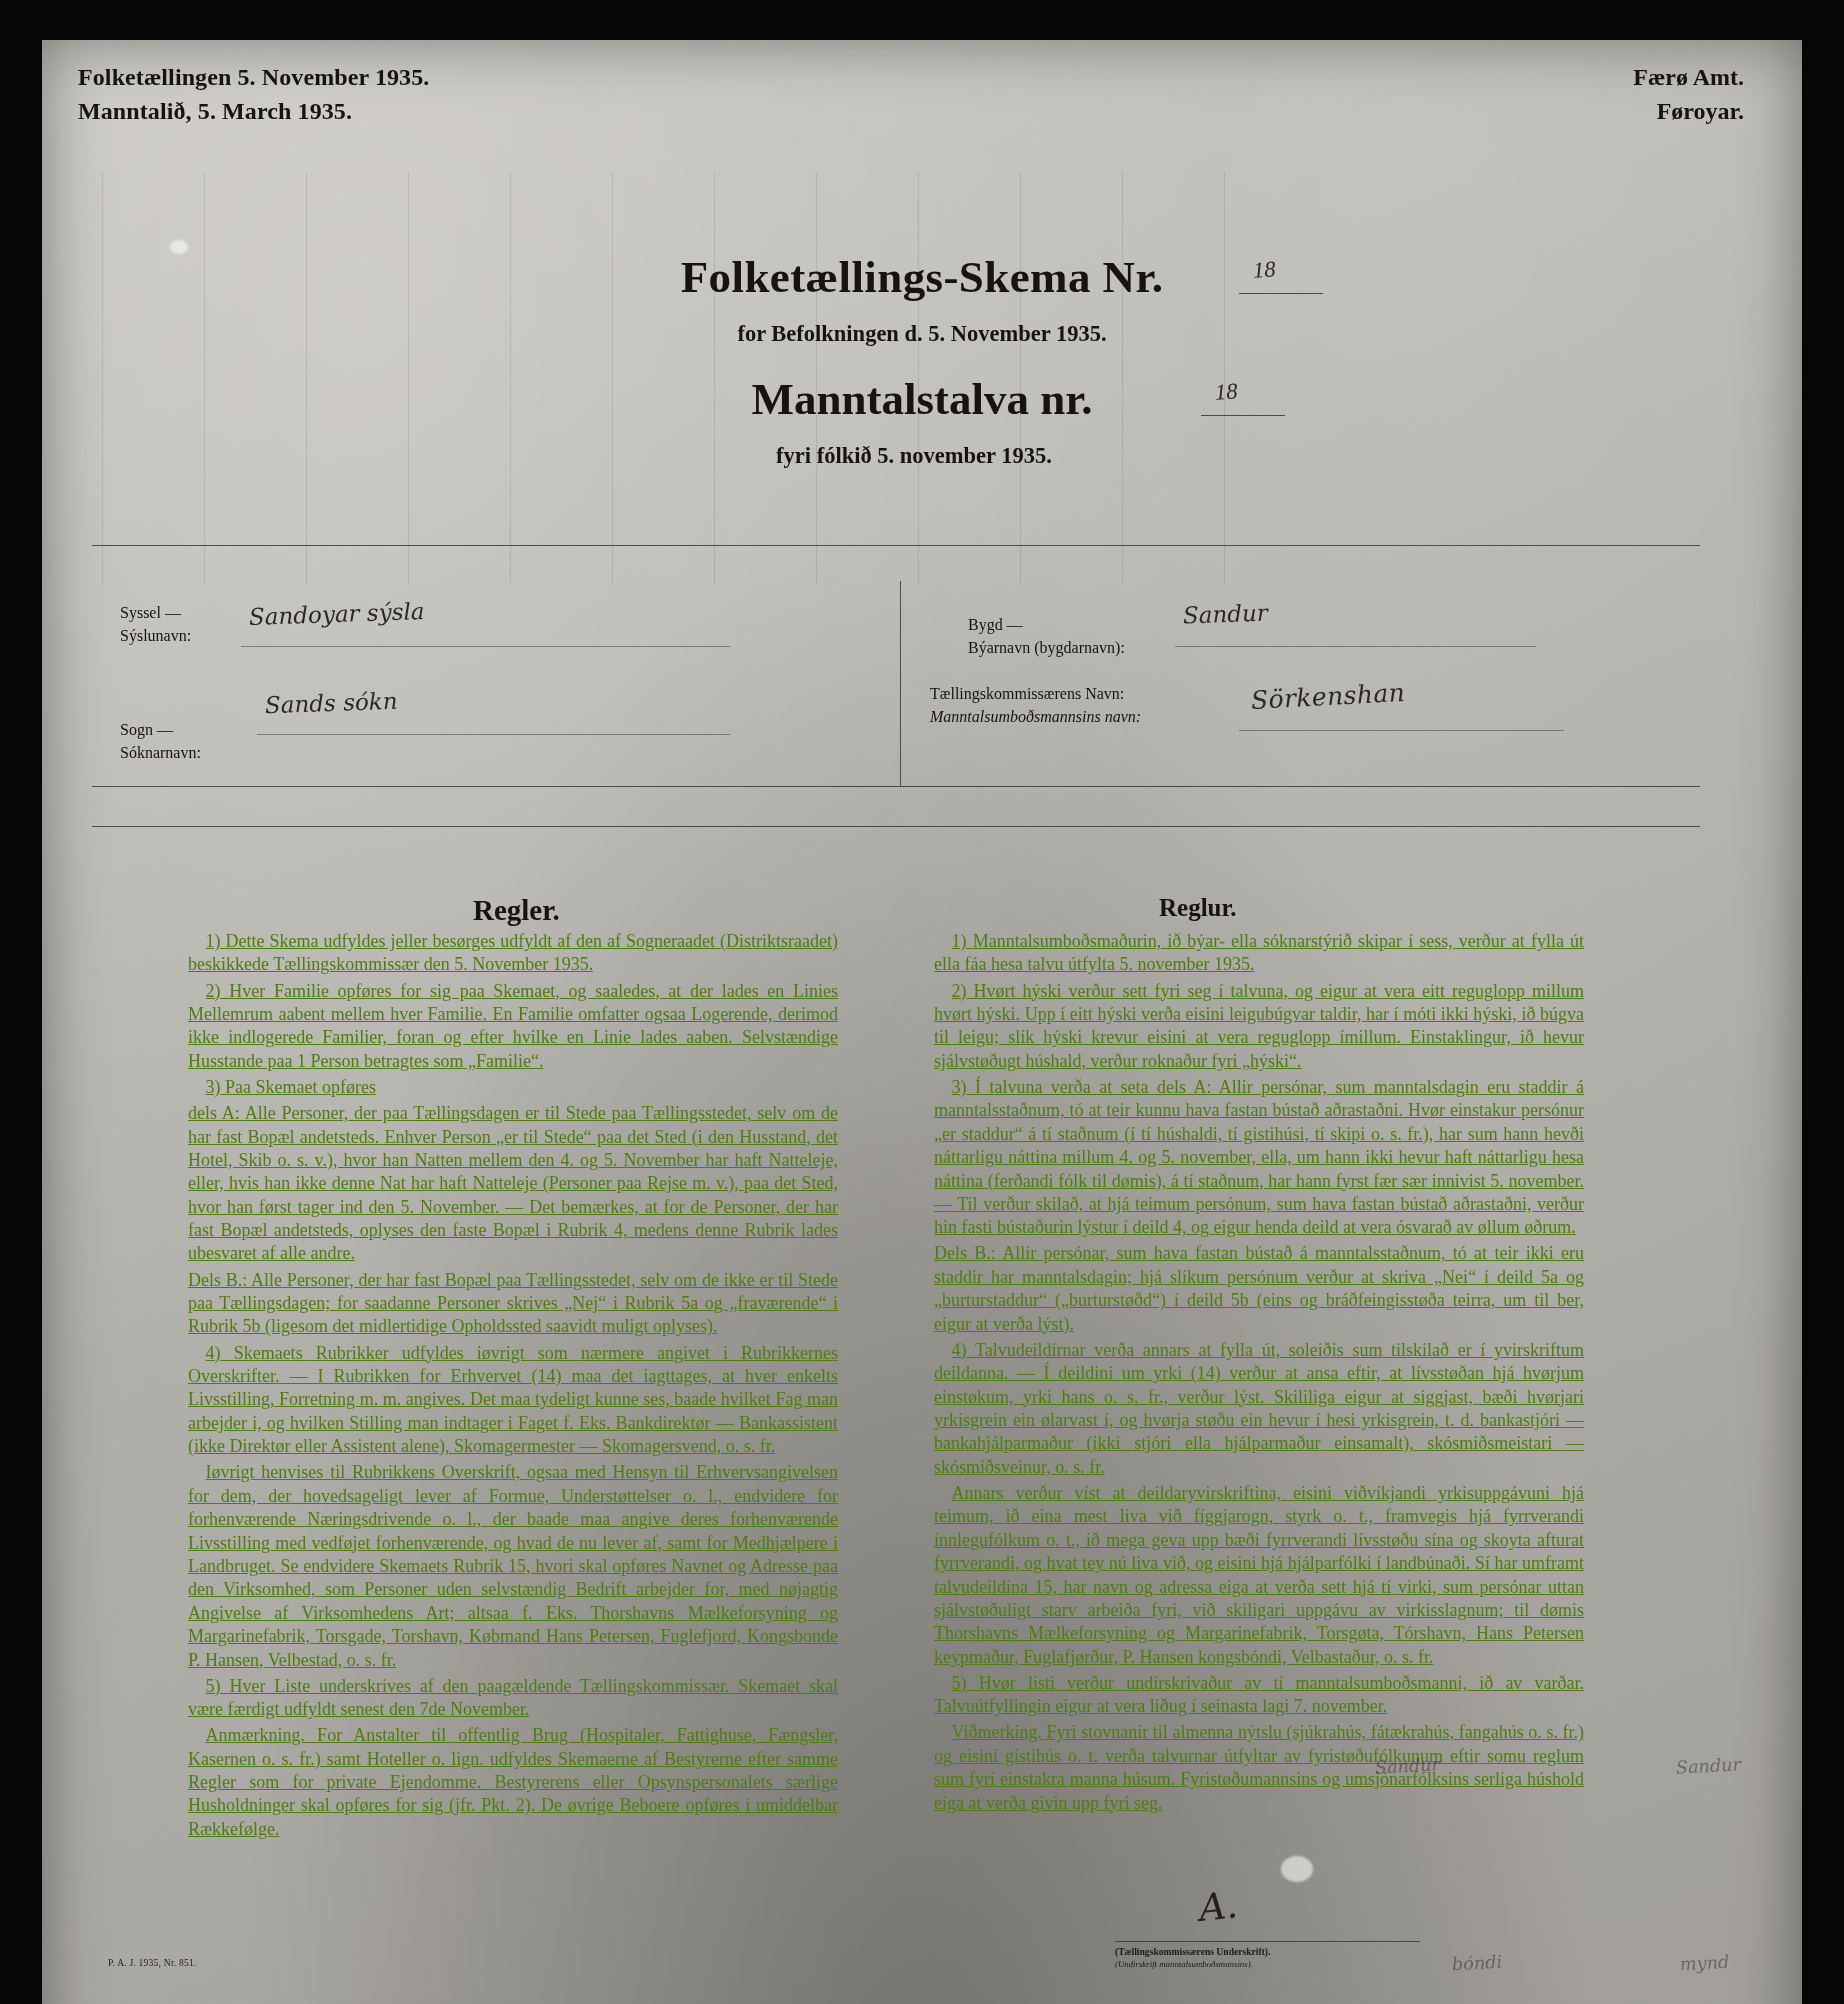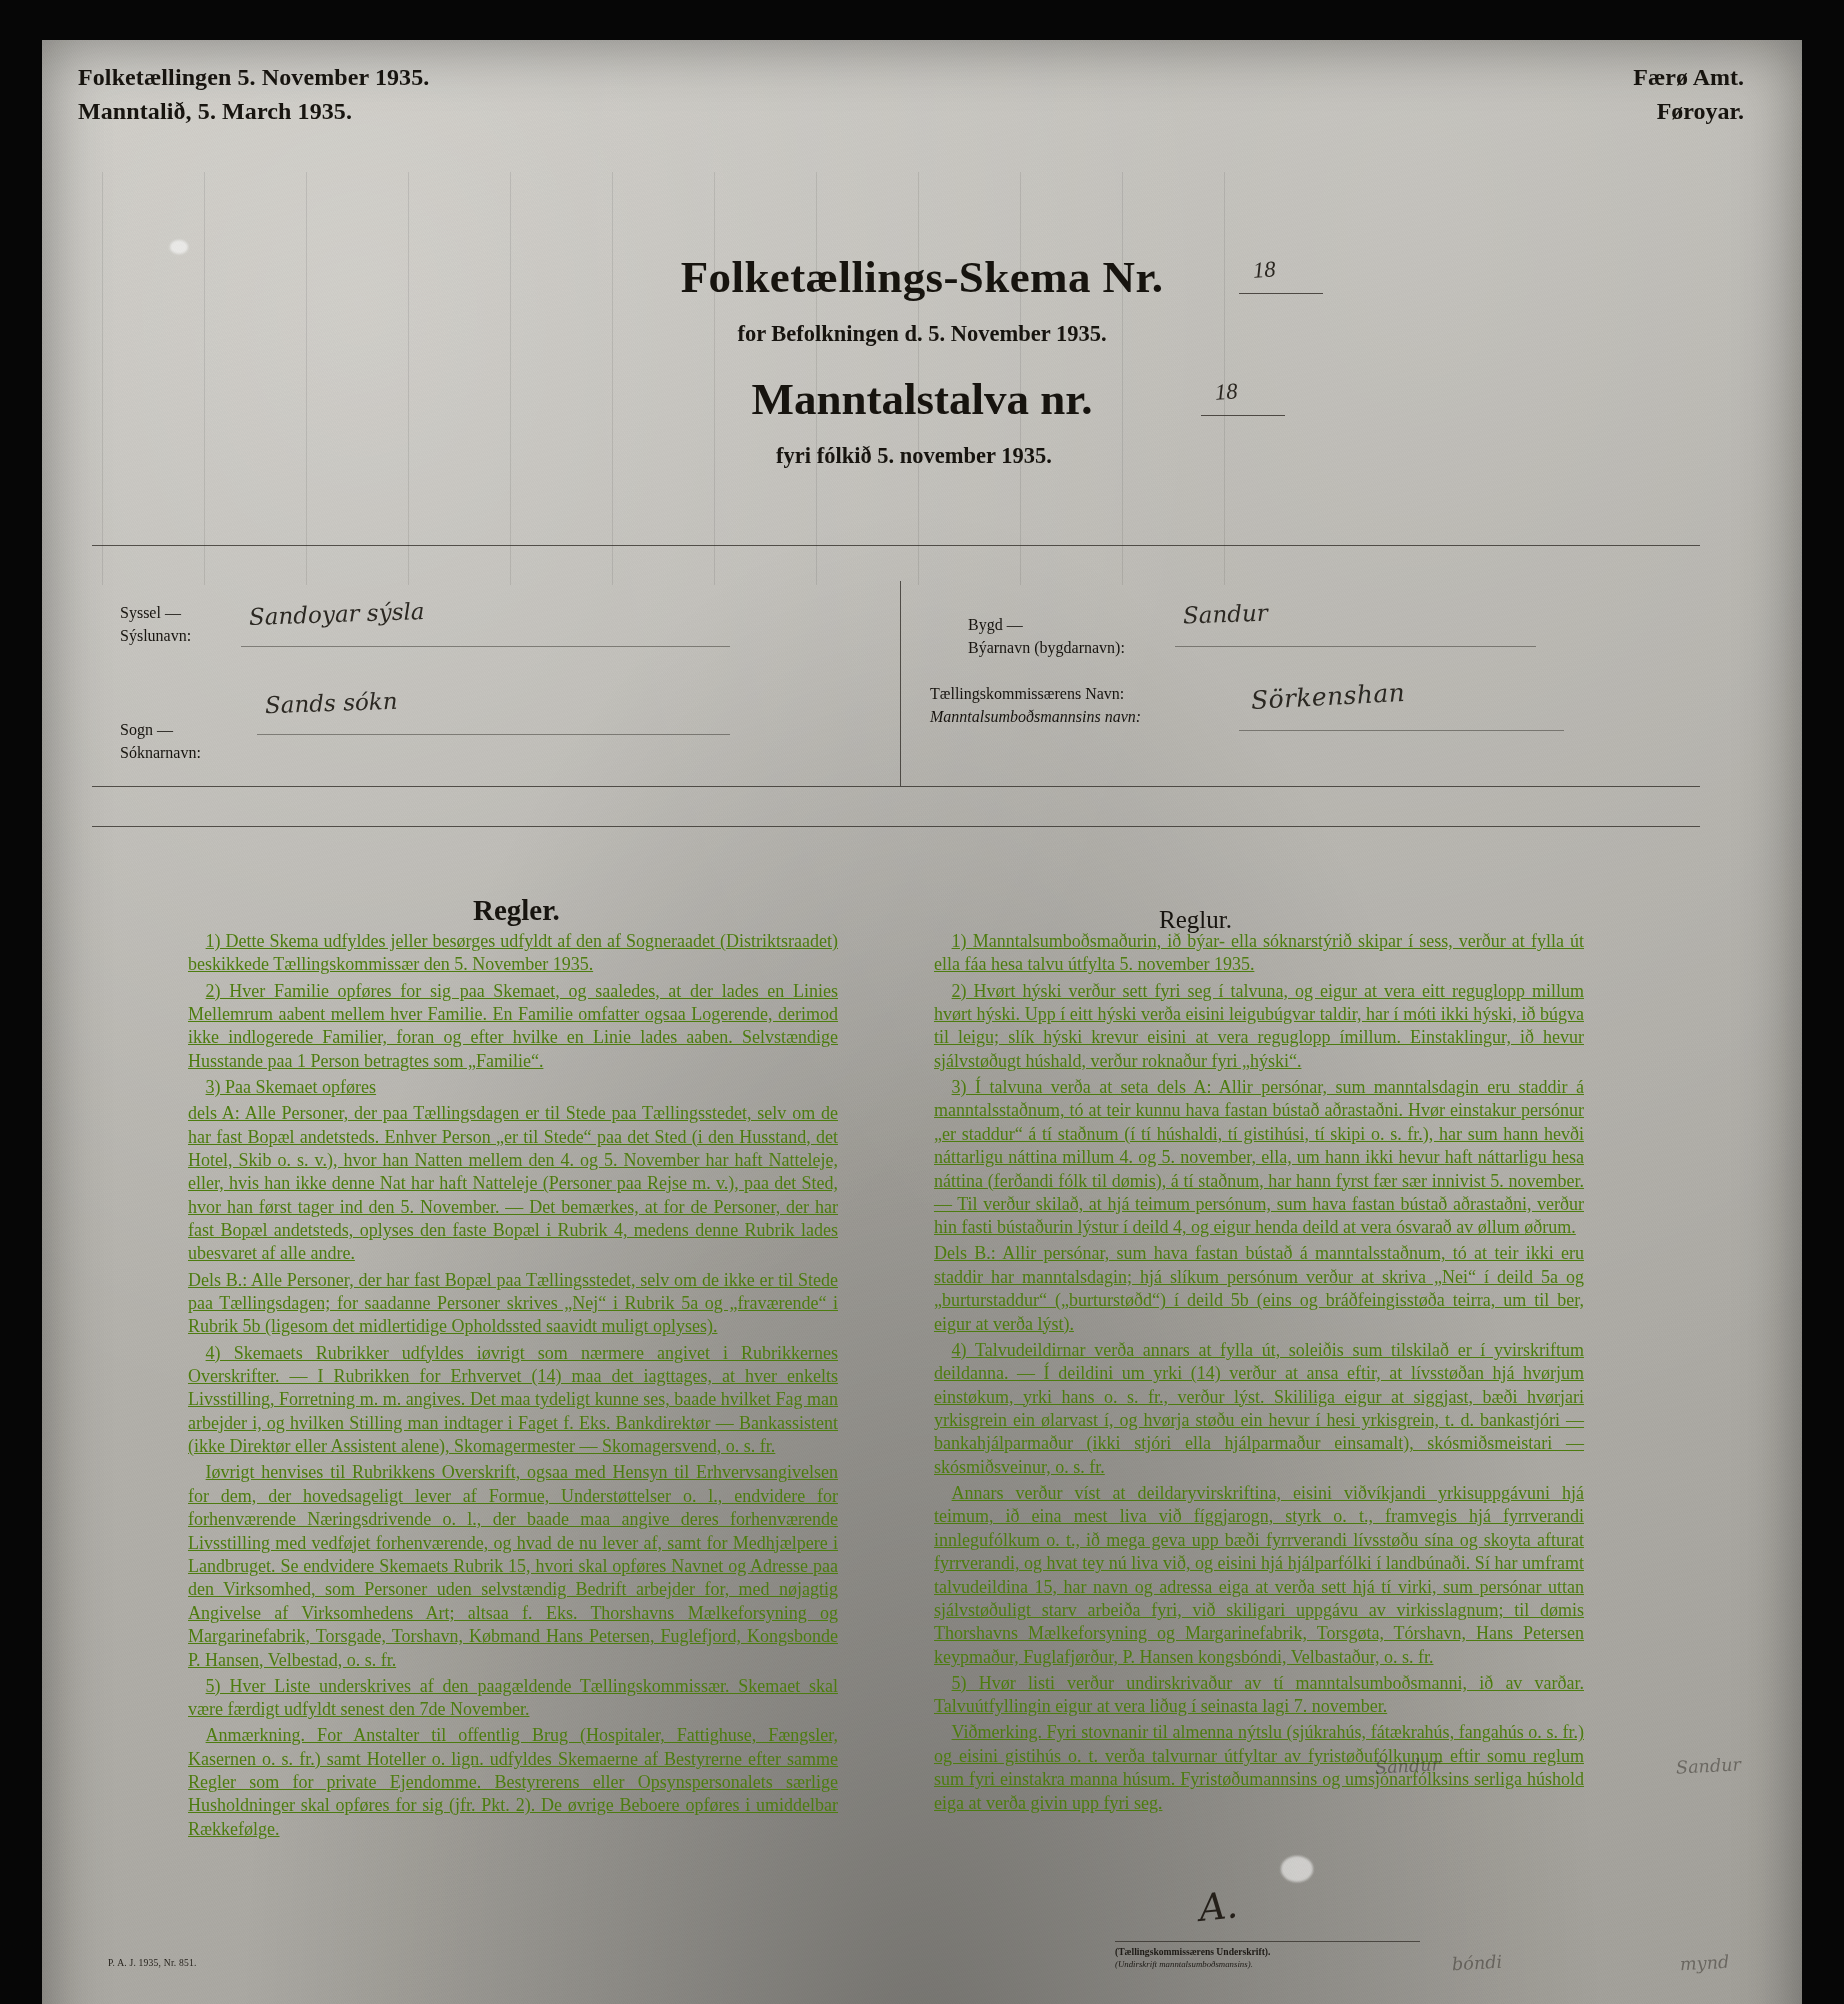--- a/index.html
+++ b/index.html
@@ -140,21 +140,21 @@
     transform: rotate(-3deg);
     letter-spacing: 0.4px;
   }
 
   .rules-head-left {
     position: absolute; left: 473px; top: 894px;
     font-size: 29px; font-weight: bold;
   }
   .rules-head-right {
     position: absolute; left: 1159px; top: 894px;
-    font-size: 25px; font-weight: normal; margin-top: 12px;
+    font-size: 25px; font-weight: bold;
   }
   .col {
     position: absolute;
     font-size: 18px;
     line-height: 1.30;
     text-align: justify;
     color: #4d7c0f;
     text-decoration: underline;
   }
   .col p { margin: 0 0 2.8px 0; text-indent: 17.6px; }

